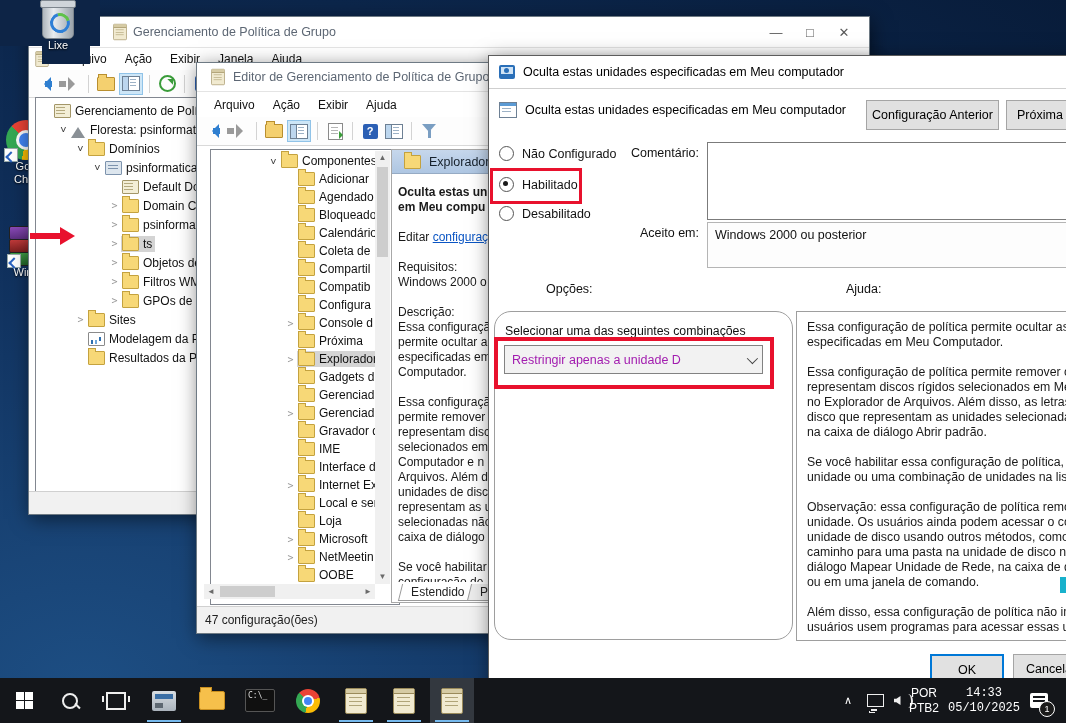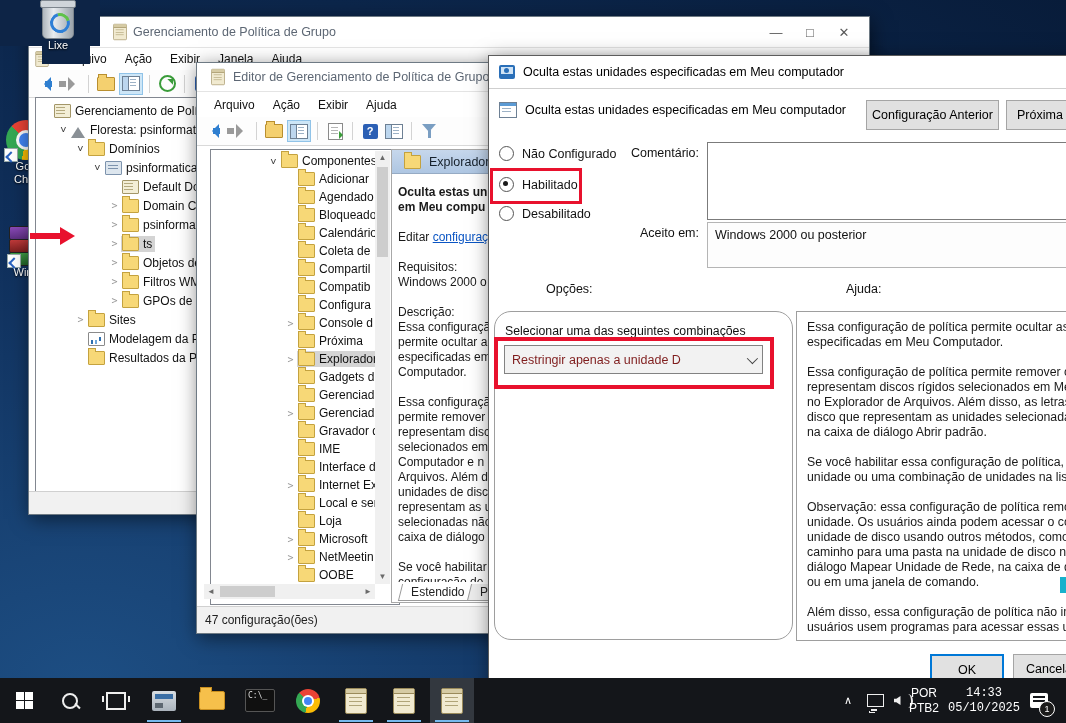--- a/index.html
+++ b/index.html
@@ -103,21 +103,21 @@
   .set-icon{width:16px;height:14px;border:1px solid #6d8094;background:#fff;position:relative;flex:none;}
   .set-icon::before{content:'';position:absolute;left:0;top:0;right:0;height:3px;background:#5b9bd5;}
   .set-icon::after{content:'';position:absolute;left:2px;top:5px;width:9px;height:1px;background:#9db2c6;box-shadow:0 3px 0 #9db2c6;}
   .btn{background:#e1e1e1;border:1px solid #a5a5a5;font-size:12.5px;color:#000;
     display:flex;align-items:center;justify-content:center;font-family:inherit;}
   .radio-row{position:absolute;display:flex;align-items:center;font-size:12.5px;color:#111;}
   .radio{width:13px;height:13px;border:1px solid #555;border-radius:50%;margin-right:8px;position:relative;background:#fff;flex:none;}
   .radio.on::after{content:'';position:absolute;left:3px;top:3px;width:5px;height:5px;background:#1a1a1a;border-radius:50%;}
   .dlabel{position:absolute;font-size:12.5px;color:#111;}
   .panel{position:absolute;border:1px solid #9e9e9e;background:#fff;overflow:hidden;}
-  .combo{position:absolute;display:flex;align-items:center;background:#f2f2f2;border:1px solid #828282;font-size:12.5px;color:#7f1d1d;padding-left:7px;}
+  .combo{position:absolute;display:flex;align-items:center;background:#f2f2f2;border:1px solid #828282;font-size:12.5px;color:#a21caf;padding-left:7px;}
   .combo .chev{margin-left:auto;width:22px;display:flex;justify-content:center;}
   .combo .chev::after{content:'';width:7px;height:7px;border-right:1.6px solid #444;border-bottom:1.6px solid #444;transform:rotate(45deg) translateY(-2px);}
   .hline{min-height:15px;line-height:15px;white-space:nowrap;font-size:12.3px;color:#1a1a1a;}
   
   .ann{position:absolute;border:3px solid #e8112d;z-index:60;pointer-events:none;}
   #arrow{position:absolute;z-index:60;width:46px;height:18px;left:30px;top:227px;}
   #arrow .tail{position:absolute;left:0;top:6px;width:30px;height:6px;background:#e8112d;}
   #arrow .head{position:absolute;left:30px;top:0;width:0;height:0;border:9px solid transparent;border-left:15px solid #e8112d;}
   
   #taskbar{position:absolute;left:0;top:678px;width:1066px;height:45px;background:#14161a;z-index:100;}

